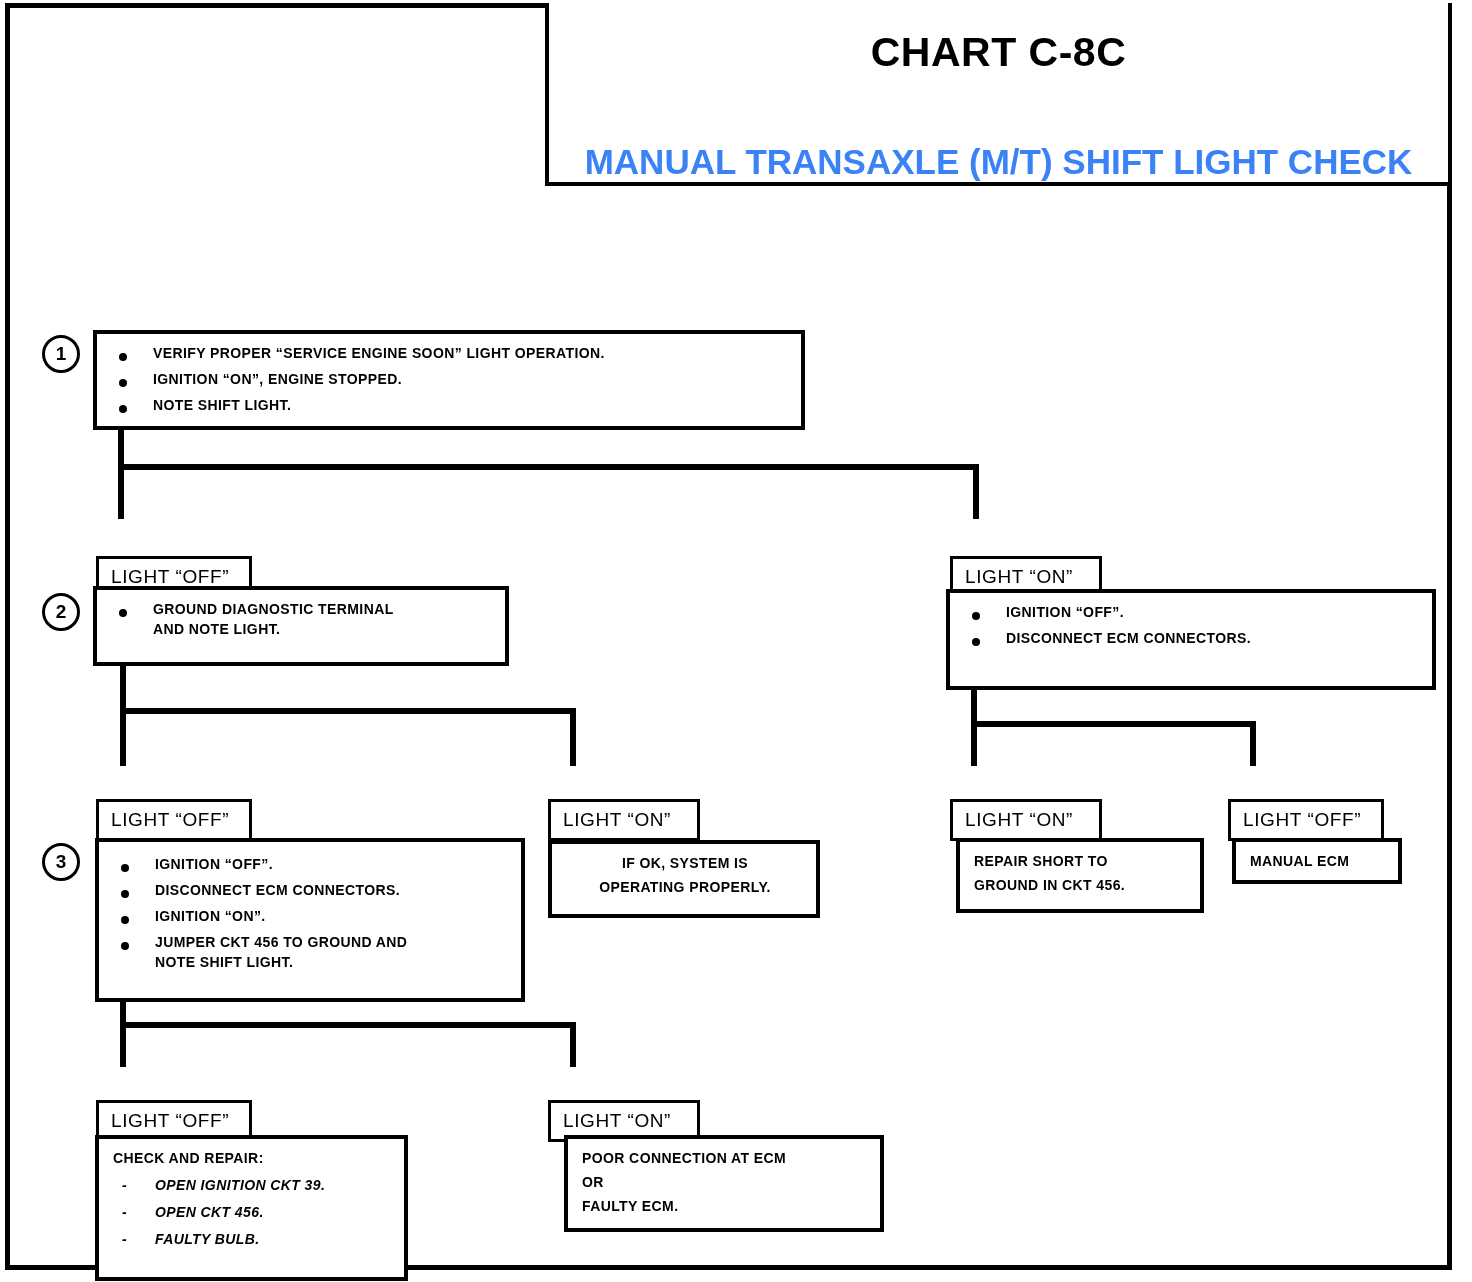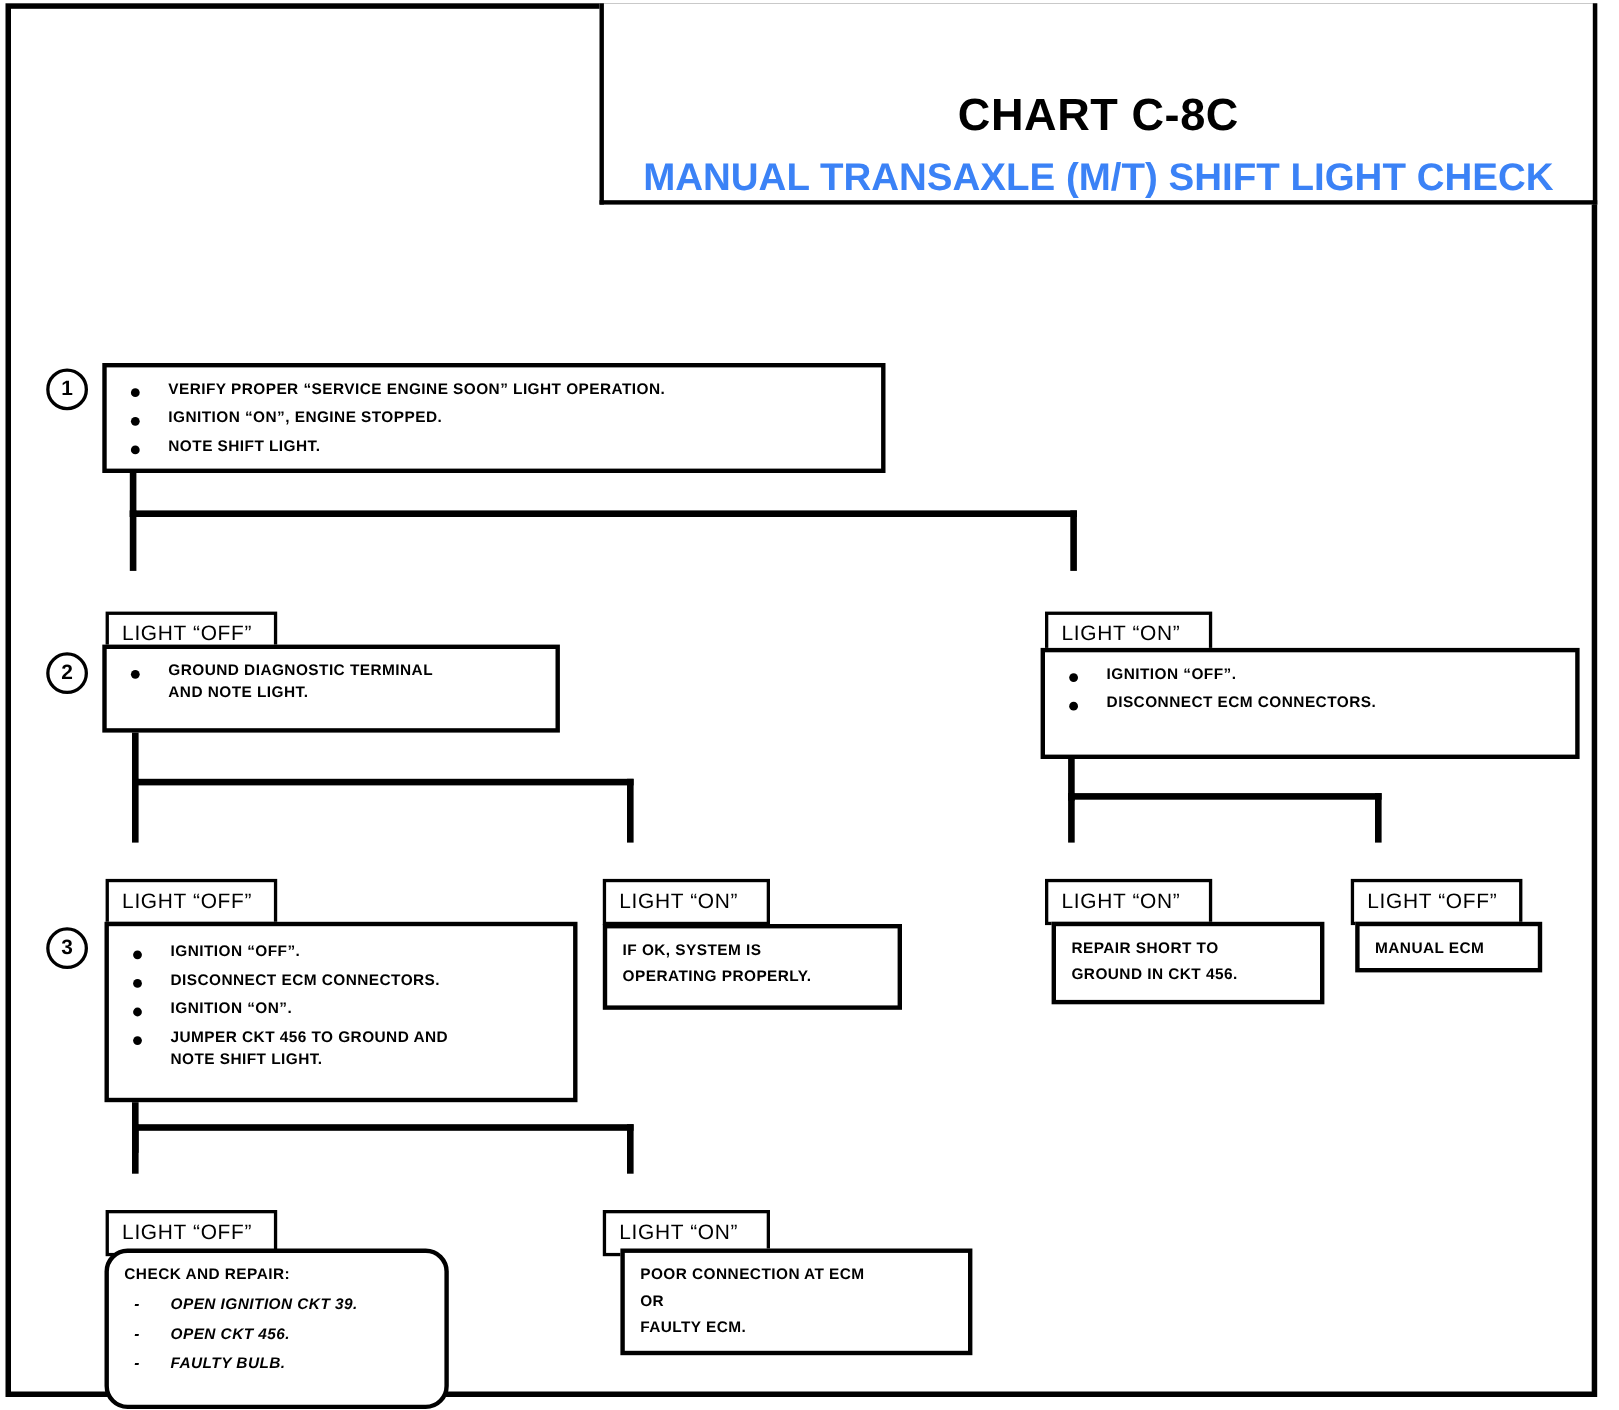--- a/index.html
+++ b/index.html
@@ -34,21 +34,21 @@
     top: 3px;
     width: 907px;
     height: 183px;
     border: 4px solid #000;
     border-top: none;
     box-sizing: border-box;
     background: #fff;
     display: flex;
     flex-direction: column;
     align-items: center;
-    justify-content: flex-end;
+    justify-content: space-between;
     padding-top: 26px;
   }
   #title-main {
     font-size: 41px;
     font-weight: bold;
     letter-spacing: 0.5px;
     color: #000;
     white-space: nowrap;
   }
   #title-sub {
@@ -242,21 +242,21 @@
   <div class="fbox thick text-box pad-lg" style="left:95px; top:838px; width:430px; height:164px;">
     <ul class="bullets">
       <li>IGNITION “OFF”.</li>
       <li>DISCONNECT ECM CONNECTORS.</li>
       <li>IGNITION “ON”.</li>
       <li>JUMPER CKT 456 TO GROUND AND
 NOTE SHIFT LIGHT.</li>
     </ul>
   </div>
 
-  <div class="fbox thick text-box plain-lines" style="left:548px; top:840px; width:272px; height:78px;">
+  <div class="fbox thick text-box plain-lines" style="left:548px; top:840px; width:272px; height:78px;text-align:center;">
     <p>IF OK, SYSTEM IS</p>
     <p>OPERATING PROPERLY.</p>
   </div>
 
   <div class="fbox thick text-box plain-lines" style="left:956px; top:838px; width:248px; height:75px;">
     <p>REPAIR SHORT TO</p>
     <p>GROUND IN CKT 456.</p>
   </div>
 
   <div class="fbox thick text-box plain-lines" style="left:1232px; top:838px; width:170px; height:46px; display:flex; align-items:center;">
@@ -267,21 +267,21 @@
   <div class="hline" style="left:120px; top:1022px; width:456px;"></div>
   <div class="vline" style="left:120px; top:1022px; height:45px;"></div>
   <div class="vline" style="left:570px; top:1022px; height:45px;"></div>
 
   <div class="fbox label-box" style="left:96px; top:1062px; width:156px; height:42px;">LIGHT “OFF”</div>
   <div class="fbox label-box" style="left:548px; top:1062px; width:152px; height:42px;">LIGHT “ON”</div>
 
   <div class="vline" style="left:120px; top:1102px; height:36px;"></div>
   <div class="vline" style="left:570px; top:1102px; height:36px;"></div>
 
-  <div class="fbox thick text-box" style="left:95px; top:1135px; width:313px; height:146px;border-radius:21px;">
+  <div class="fbox thick text-box" style="left:95px; top:1135px; width:313px; height:146px;">
     <div style="margin-bottom:7px;">CHECK AND REPAIR:</div>
     <ul class="dashes">
       <li>OPEN IGNITION CKT 39.</li>
       <li>OPEN CKT 456.</li>
       <li>FAULTY BULB.</li>
     </ul>
   </div>
 
   <div class="fbox thick text-box plain-lines" style="left:564px; top:1135px; width:320px; height:97px;">
     <p>POOR CONNECTION AT ECM</p>

